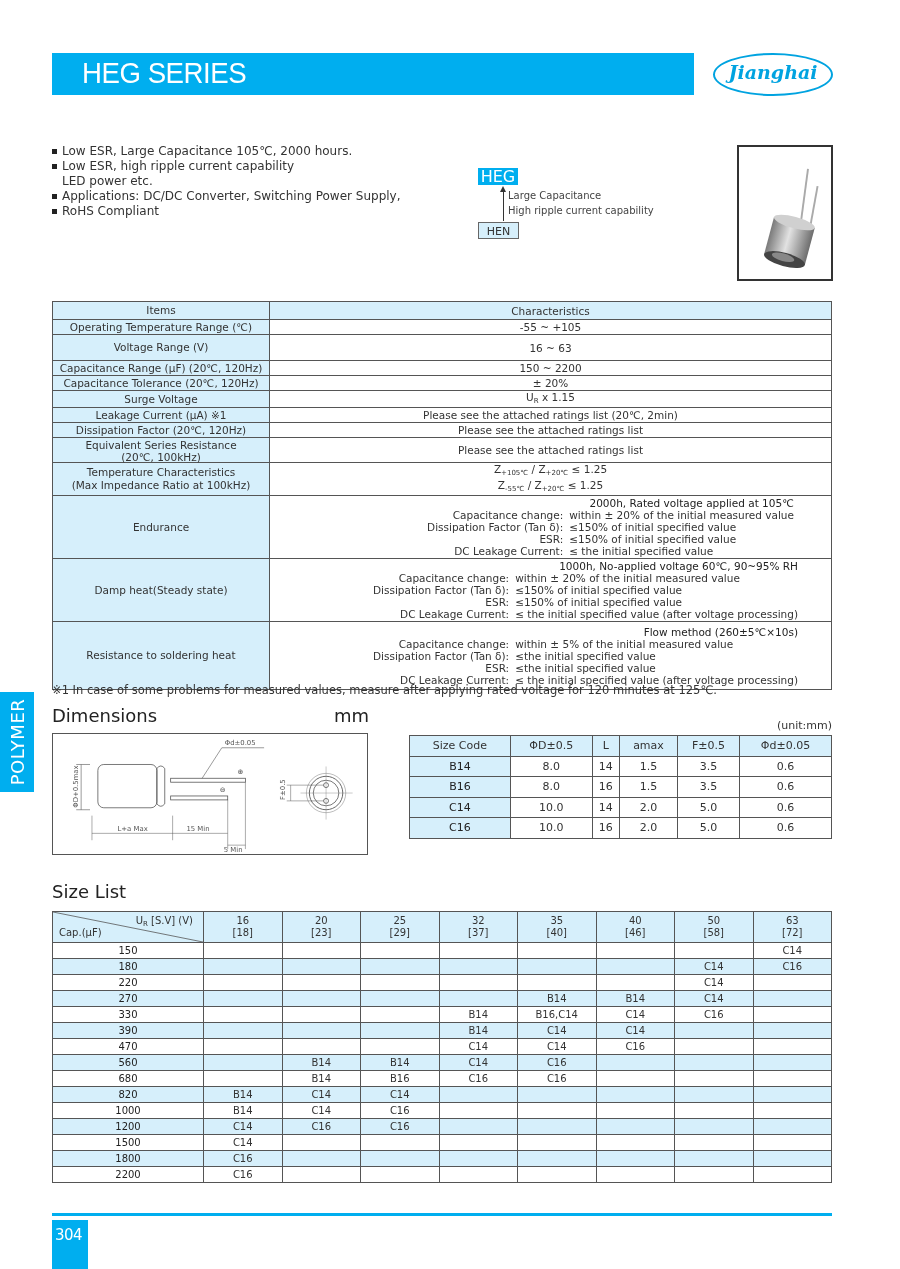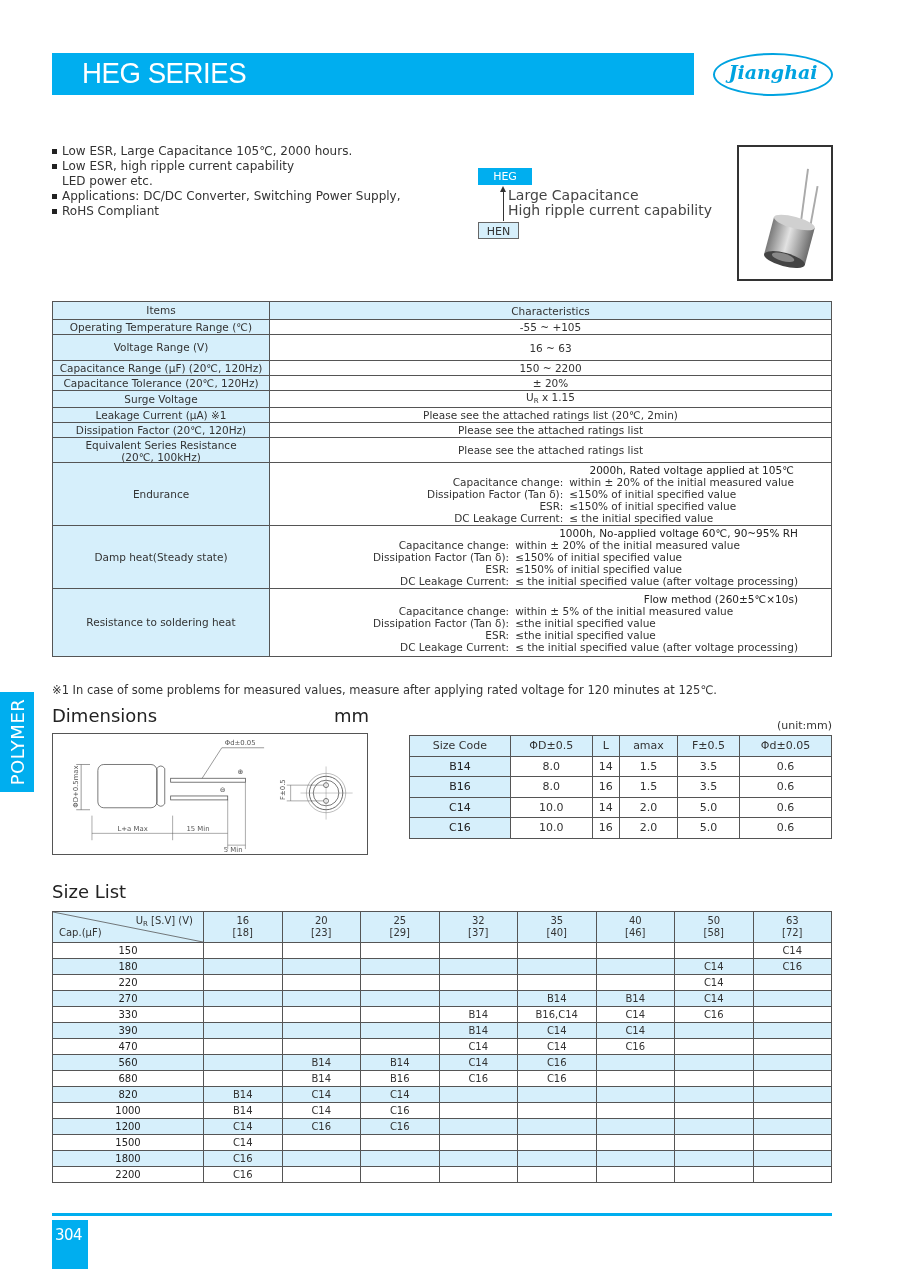--- a/index.html
+++ b/index.html
@@ -8,25 +8,25 @@
 
   .title-bar { position: absolute; left: 52px; top: 53px; width: 642px; height: 42px; background: #00aeef; }
   .title-bar .title { position: absolute; left: 30px; top: 3px; font-family: "Liberation Sans", sans-serif; font-size: 30px; color: #fff; letter-spacing: -0.5px; transform: scaleX(0.92); transform-origin: left; font-weight: normal; }
   .logo { position: absolute; left: 713px; top: 53px; width: 120px; height: 43px; border: 2px solid #00a3e0; border-radius: 50%; }
   .logo span { position: absolute; left: 0; right: 0; top: 6px; text-align: center; font-family: "DejaVu Serif", serif; font-style: italic; font-weight: bold; font-size: 19px; color: #00a3e0; }
 
   .features { position: absolute; left: 52px; top: 144px; list-style: none; font-size: 12px; line-height: 15px; color: #333; }
   .features li { position: relative; padding-left: 10px; }
   .features li::before { content: ""; position: absolute; left: 0; top: 5px; width: 5px; height: 5px; background: #222; }
 
-  .heg-box { position: absolute; left: 478px; top: 168px; width: 54px; height: 17px; background: #00aeef; color: #fff; font-size: 11px; text-align: center; line-height: 17px; }
+  .heg-box { position: absolute; left: 478px; top: 168px; width: 40px; height: 17px; background: #00aeef; color: #fff; font-size: 16px; text-align: center; line-height: 17px; }
   .hen-box { position: absolute; left: 478px; top: 222px; width: 41px; height: 17px; background: #d6effb; color: #333; font-size: 11px; text-align: center; line-height: 17px; border: 1px solid #666; }
   .arrow-line { position: absolute; left: 503px; top: 190px; width: 1px; height: 31px; background: #333; }
   .arrow-head { position: absolute; left: 500px; top: 186px; width: 0; height: 0; border-left: 3.5px solid transparent; border-right: 3.5px solid transparent; border-bottom: 6px solid #333; }
-  .heg-desc { position: absolute; left: 508px; top: 188px; font-size: 14px; line-height: 15px; color: #444; }
+  .heg-desc { position: absolute; left: 508px; top: 188px; font-size: 10px; line-height: 15px; color: #444; }
 
   .photo { position: absolute; left: 737px; top: 145px; width: 96px; height: 136px; border: 2px solid #333; background: #fff; }
   .photo svg { width: 100%; height: 100%; }
 
   table { border-collapse: collapse; }
   .spec-table { position: absolute; left: 52px; top: 301px; width: 780px; font-size: 10.5px; color: #333; }
   .spec-table td, .spec-table th { border: 1px solid #555; text-align: center; font-weight: normal; }
   .spec-table .item { background: #d6effb; width: 217px; line-height: 13px; }
   .spec-table .char { background: #fff; line-height: 12px; }
   .spec-table thead th { background: #d6effb; height: 18px; }
@@ -155,20 +155,30 @@
       <td class="item" data-name="spec-item">Dissipation Factor (20℃, 120Hz)</td>
       <td class="char" data-name="spec-value">Please see the attached ratings list</td>
     </tr>
     <tr data-name="table-row" style="height:25px">
       <td class="item" data-name="spec-item">
           <div data-name="item-line">Equivalent Series Resistance</div>
           <div data-name="item-line" style="line-height:10px">(20℃, 100kHz)</div>
         </td>
       <td class="char" data-name="spec-value">Please see the attached ratings list</td>
     </tr>
+    <tr data-name="table-row" style="height:30px">
+      <td class="item" data-name="spec-item">
+          <div data-name="item-line">Temperature Characteristics</div>
+          <div data-name="item-line">(Max Impedance Ratio at 100kHz)</div>
+        </td>
+      <td class="char" data-name="spec-value">
+        <div data-name="impedance-ratio-line">Z<span class="sub" data-name="subscript">+105℃</span> / Z<span class="sub" data-name="subscript">+20℃</span> <span data-name="limit">≤ 1.25</span></div>
+        <div data-name="impedance-ratio-line">Z<span class="sub" data-name="subscript">-55℃</span> / Z<span class="sub" data-name="subscript">+20℃</span> <span data-name="limit">≤ 1.25</span></div>
+      </td>
+    </tr>
     <tr data-name="table-row" style="height:63px">
       <td class="item" data-name="spec-item">Endurance</td>
       <td class="char" data-name="spec-value">
         <div class="multi" data-name="endurance-conditions" style="margin-left:120px">
           <div class="head" data-name="condition-heading">2000h, Rated voltage applied at 105℃</div>
           <div class="kv" data-name="condition-list">
             <span class="k" data-name="condition-key">Capacitance change:</span>
               <span class="v" data-name="condition-value">within ± 20% of the initial measured value</span>
             <span class="k" data-name="condition-key">Dissipation Factor (Tan δ):</span>
               <span class="v" data-name="condition-value">≤150% of initial specified value</span>

